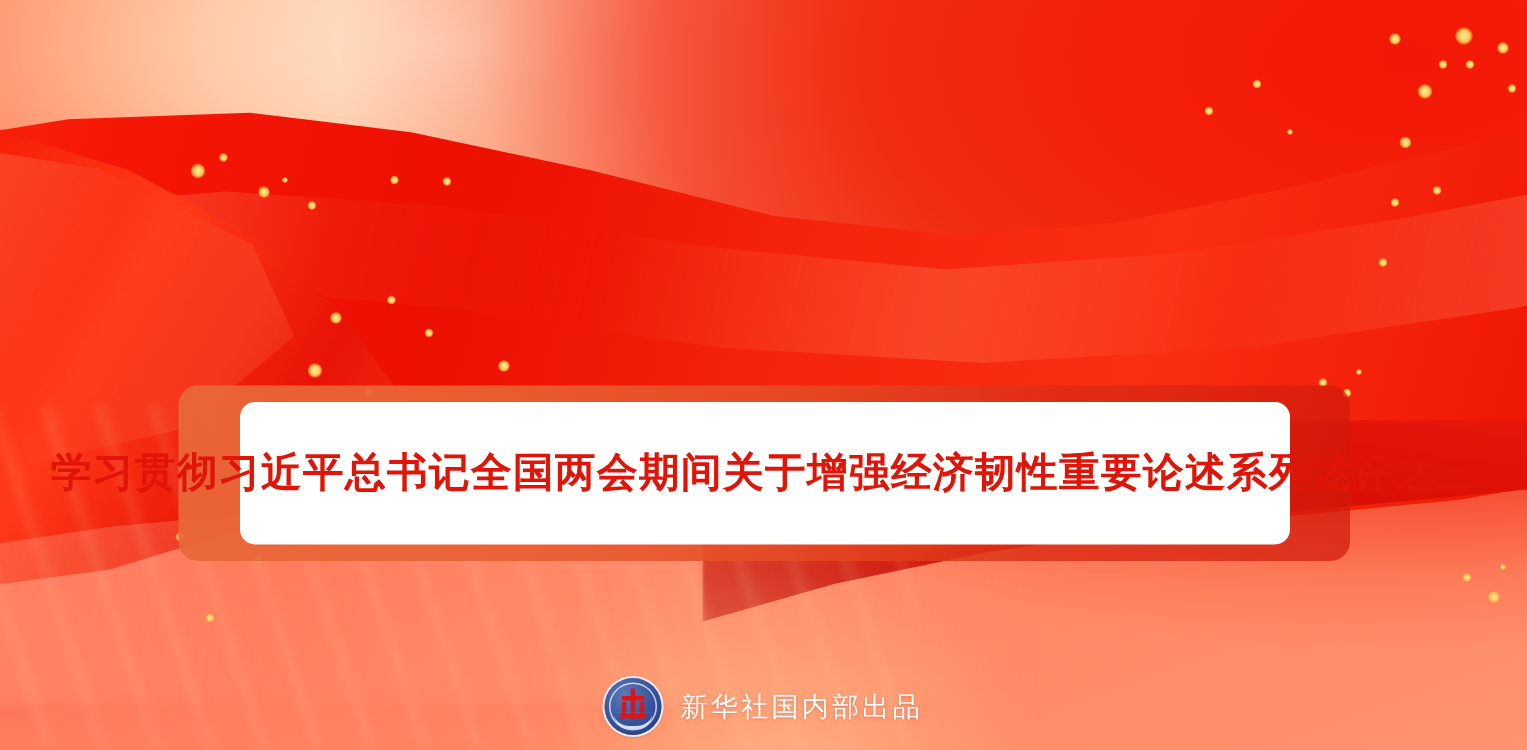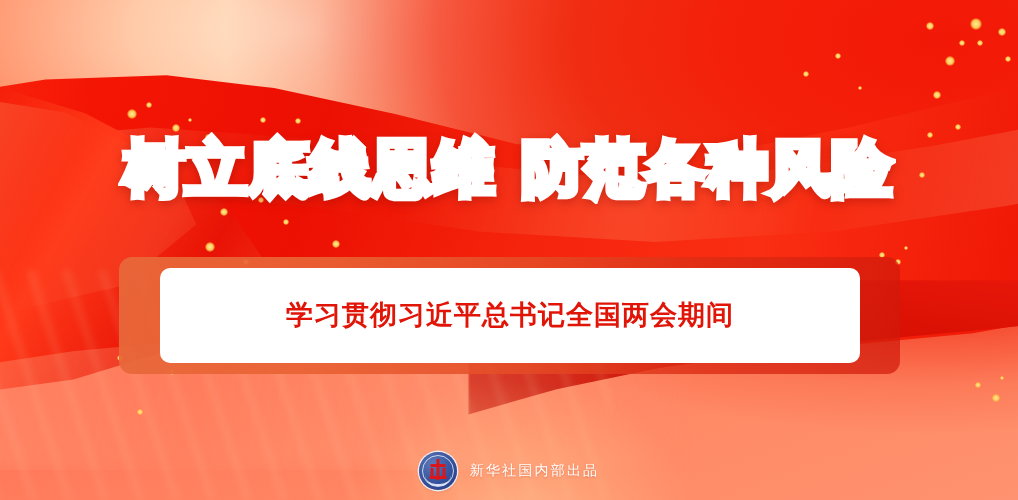--- a/index.html
+++ b/index.html
@@ -359,21 +359,21 @@
     left: 50%;
     bottom: 4.5px;
     transform: translateX(-50%);
     width: 26px;
     height: 9px;
     border-bottom: 2.2px solid rgba(232,238,250,0.9);
     border-radius: 0 0 13px 13px;
   }
   .footer-text {
     color: #FFFFFF;
-    font-size: 14px;
+    font-size: 18px;
     letter-spacing: 2.2px;
     text-shadow: 0 1px 2px rgba(170,40,10,0.30);
     white-space: nowrap;
   }
 </style>
 </head>
 <body>
 
 <div id="poster">
 
@@ -422,27 +422,25 @@
       <div class="sparkle" style="left: 879px; top: 252px; width: 6px; height: 6px;"></div>
       <div class="sparkle" style="left: 904px; top: 246px; width: 4px; height: 4px;"></div>
       <div class="sparkle" style="left: 975px; top: 382px; width: 6px; height: 6px;"></div>
       <div class="sparkle" style="left: 992px; top: 394px; width: 8px; height: 8px;"></div>
       <div class="sparkle" style="left: 1000px; top: 376px; width: 4px; height: 4px;"></div>
       <div class="sparkle" style="left: 835px; top: 53px; width: 6px; height: 6px;"></div>
       <div class="sparkle" style="left: 803px; top: 71px; width: 6px; height: 6px;"></div>
       <div class="sparkle" style="left: 858px; top: 86px; width: 4px; height: 4px;"></div>
     </div>
 
-  <div class="title-wrap">
-    <div class="main-title"><span>树立底线思维</span><span class="sp"></span><span>防范各种风险</span></div>
-  </div>
 
   <div class="sub-frame">
     <div class="sub-card">
       <div class="sub-line">学习贯彻习近平总书记全国两会期间</div>
+      <div class="sub-line">关于增强经济韧性重要论述系列述评之三</div>
     </div>
   </div>
 
   <div class="footer">
     <div class="xh-logo">
       <div class="ring"></div>
       <div class="mark">
         <i class="m1"></i>
         <i class="m2"></i>
         <i class="m3"></i>

